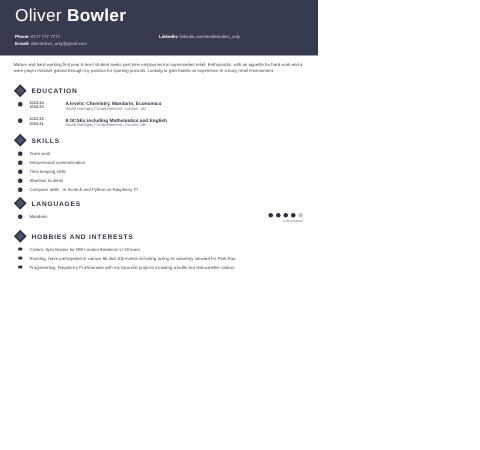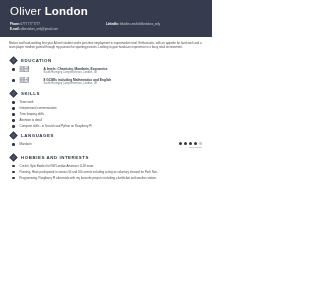--- a/index.html
+++ b/index.html
@@ -202,21 +202,21 @@
   }
 </style>
 </head>
 <body>
 
 <div class="page">
 
   <div class="header">
     <div class="name">
       <span class="first">Oliver</span>
-      <span class="last">London</span>
+      <span class="last">Bowler</span>
     </div>
     <div class="contact-grid">
       <div class="contact-col">
         <div class="contact-row">
           <span class="contact-label">Phone:</span>
           <span class="contact-value">0777 777 7777</span>
         </div>
         <div class="contact-row">
           <span class="contact-label">E-mail:</span>
           <span class="contact-value">ollierstokes_only@gmail.com</span>

